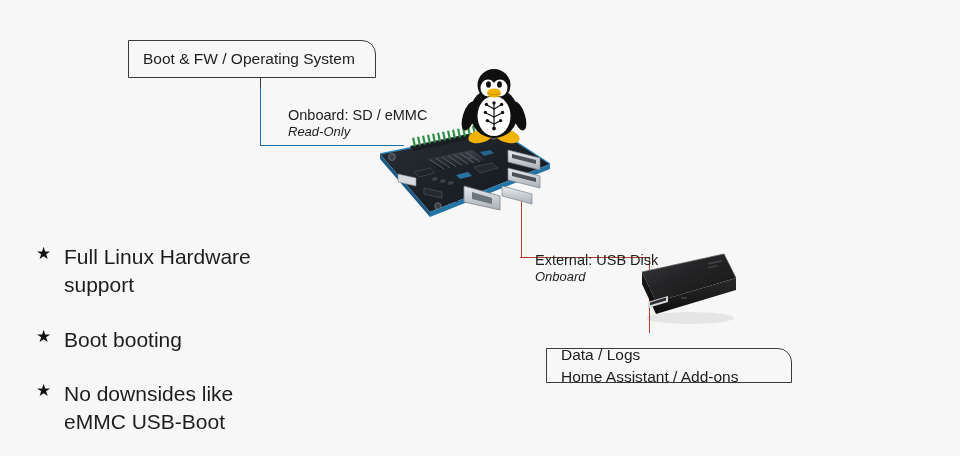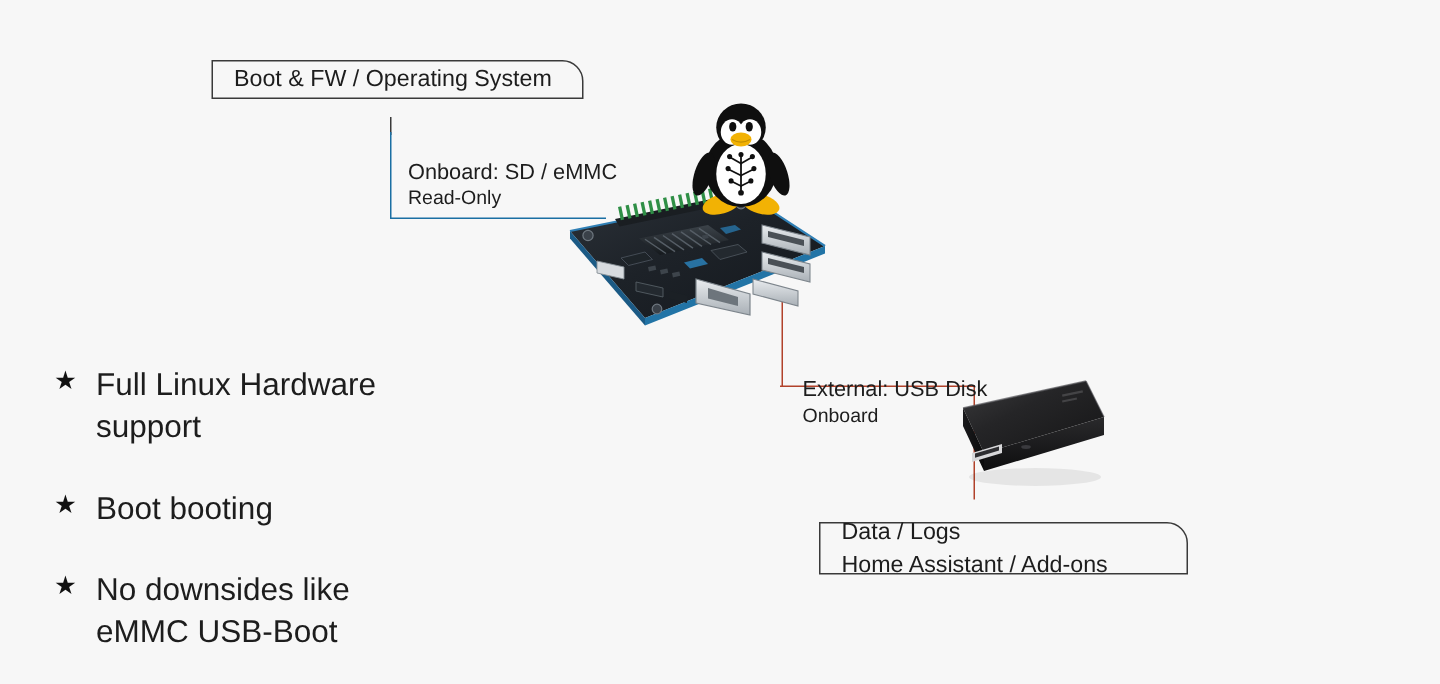--- a/index.html
+++ b/index.html
@@ -29,21 +29,21 @@
     padding: 6px 14px;
     z-index: 6;
   }
   .note-box .line {
     font-size: 15.5px;
     color: #1d1d1d;
     line-height: 1.42;
     white-space: nowrap;
   }
 
-  #box-os      { left: 141px; top: 40px;  width: 248px; height: 26px; }
+  #box-os      { left: 128px; top: 40px;  width: 248px; height: 38px; }
   #box-data    { left: 546px; top: 348px; width: 246px; height: 35px; }
 
   
   .conn {
     position: absolute;
     z-index: 4;
   }
   .conn-v { width: 0; border-left-width: 1.8px; border-left-style: solid; }
   .conn-h { height: 0; border-top-width: 1.8px; border-top-style: solid; }
 
@@ -68,25 +68,26 @@
     z-index: 7;
   }
   .conn-label .title {
     font-size: 14.5px;
     color: #1d1d1d;
     line-height: 1.25;
     white-space: nowrap;
   }
   .conn-label .sub {
     font-size: 13px;
+    font-style: italic;
     color: #1d1d1d;
     line-height: 1.3;
     white-space: nowrap;
   }
-  #label-onboard  { left: 272px; top: 106px; }
+  #label-onboard  { left: 288px; top: 106px; }
   #label-external { left: 535px; top: 219px; margin-top: 32px; }
 
   
   #bullets {
     position: absolute;
     left: 36px;
     top: 243px;
     width: 280px;
     z-index: 5;
   }

